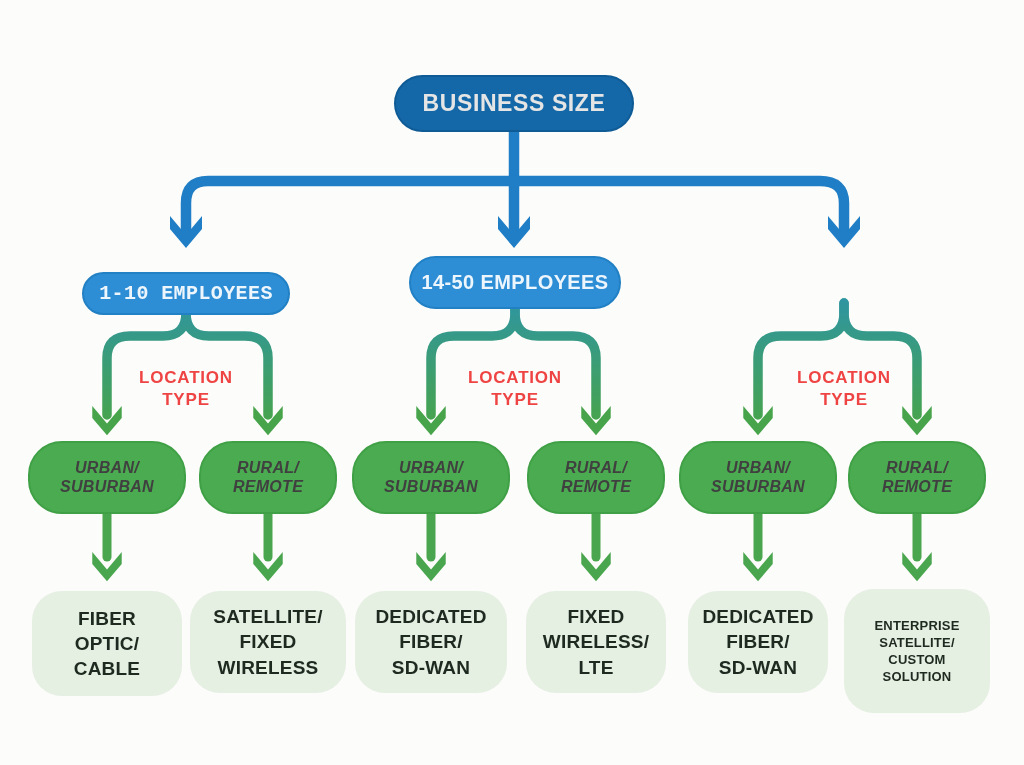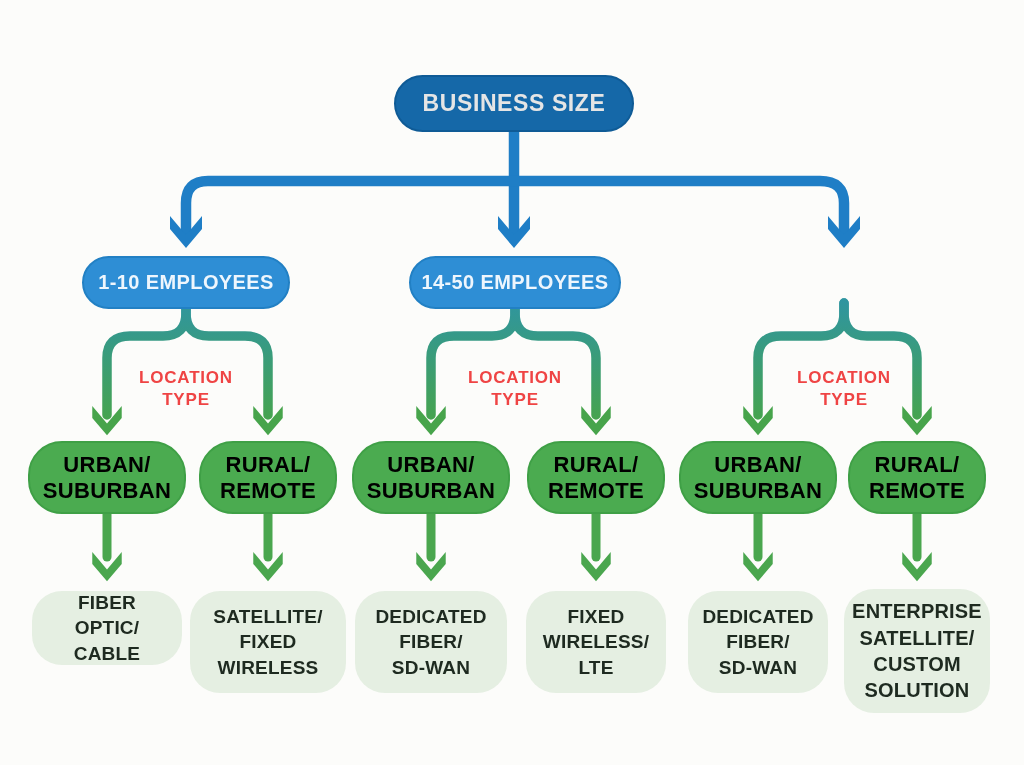--- a/index.html
+++ b/index.html
@@ -47,33 +47,34 @@
     border: 2px solid #2280c4;
     border-radius: 27px;
     color: #eef6fd;
     font-size: 20px;
     letter-spacing: 0.4px;
   }
   .green-box {
     background: #4bab50;
     border: 2px solid #3fa046;
     border-radius: 34px;
-    color: #000000;
-    font-size: 22px;
+    color: #404040;
+    font-size: 16px;
     letter-spacing: 0.3px;
+    font-style: italic;
   }
   .leaf-box {
     background: #e5efe2;
     border-radius: 30px;
     color: #1e2a20;
     font-size: 19px;
     line-height: 1.32;
     letter-spacing: 0.2px;
   }
-  .leaf-box.small-text { font-size: 20px; }
+  .leaf-box.small-text { font-size: 13px; }
   .decision-label {
     position: absolute;
     z-index: 2;
     text-align: center;
     white-space: pre-line;
     color: #ef4444;
     font-size: 17px;
     letter-spacing: 0.8px;
     line-height: 1.3;
   }
@@ -137,21 +138,21 @@
       <path transform="translate(268,574) scale(0.92)" d="M-16 -24 L0 -5 L16 -24 L16 -11 L0 8 L-16 -11 Z"></path>
       <path transform="translate(431,574) scale(0.92)" d="M-16 -24 L0 -5 L16 -24 L16 -11 L0 8 L-16 -11 Z"></path>
       <path transform="translate(596,574) scale(0.92)" d="M-16 -24 L0 -5 L16 -24 L16 -11 L0 8 L-16 -11 Z"></path>
       <path transform="translate(758,574) scale(0.92)" d="M-16 -24 L0 -5 L16 -24 L16 -11 L0 8 L-16 -11 Z"></path>
       <path transform="translate(917,574) scale(0.92)" d="M-16 -24 L0 -5 L16 -24 L16 -11 L0 8 L-16 -11 Z"></path>
     </g>
   </svg>
 
   <div class="node root-box" style="left:394px; top:75px; width:240px; height:57px;">BUSINESS SIZE</div>
 
-  <div class="node branch-box" style="left:82px; top:256px; width:208px; height:53px;">1-10 EMPLOYEES</div>
+  <div class="node branch-box" style="left:82px; top:272px; width:208px; height:43px;font-family:Liberation Mono, monospace;">1-10 EMPLOYEES</div>
   <div class="node branch-box" style="left:409px; top:256px; width:212px; height:53px;">14-50 EMPLOYEES</div>
 
   <div class="decision-label" style="left:106px; top:367px; width:160px;">LOCATION
 TYPE</div>
   <div class="decision-label" style="left:435px; top:367px; width:160px;">LOCATION
 TYPE</div>
   <div class="decision-label" style="left:764px; top:367px; width:160px;">LOCATION
 TYPE</div>
 
   <div class="node green-box" style="left:28px; top:441px; width:158px; height:73px;">URBAN/
@@ -160,21 +161,21 @@
 REMOTE</div>
   <div class="node green-box" style="left:352px; top:441px; width:158px; height:73px;">URBAN/
 SUBURBAN</div>
   <div class="node green-box" style="left:527px; top:441px; width:138px; height:73px;">RURAL/
 REMOTE</div>
   <div class="node green-box" style="left:679px; top:441px; width:158px; height:73px;">URBAN/
 SUBURBAN</div>
   <div class="node green-box" style="left:848px; top:441px; width:138px; height:73px;">RURAL/
 REMOTE</div>
 
-  <div class="node leaf-box" style="left:32px; top:591px; width:150px; height:74px;">FIBER
+  <div class="node leaf-box" style="left:32px; top:591px; width:150px; height:105px;">FIBER
 OPTIC/
 CABLE</div>
   <div class="node leaf-box" style="left:190px; top:591px; width:156px; height:102px;">SATELLITE/
 FIXED
 WIRELESS</div>
   <div class="node leaf-box" style="left:355px; top:591px; width:152px; height:102px;">DEDICATED
 FIBER/
 SD-WAN</div>
   <div class="node leaf-box" style="left:526px; top:591px; width:140px; height:102px;">FIXED
 WIRELESS/

